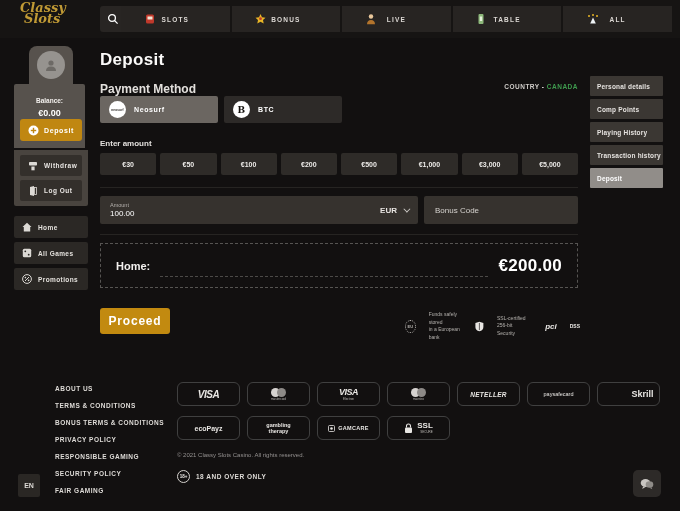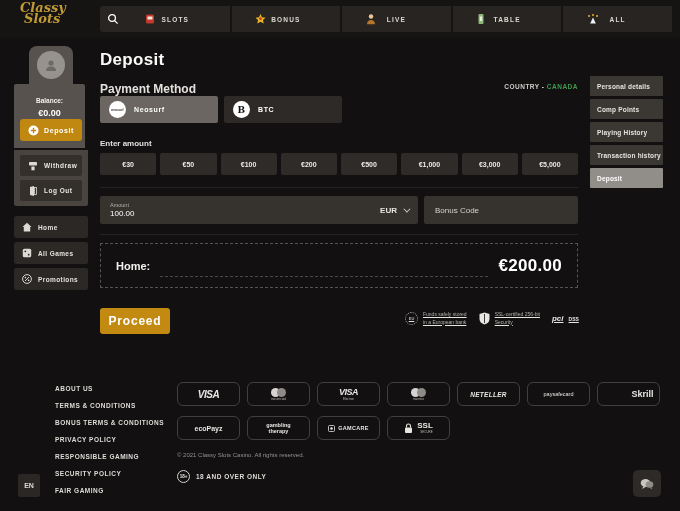--- a/index.html
+++ b/index.html
@@ -55,21 +55,21 @@
   .cur-select { display:flex; align-items:center; gap:6px; color:#e8e5e2; font-size:8px; font-weight:bold; }
   .chev { display:inline-block; width:5px; height:5px; border:solid #cfccc8; border-width:0 1.4px 1.4px 0; transform:rotate(45deg) translateY(-2px); }
   .bonus-field { flex:1; height:28px; background:#36322e; border:none; border-radius:2px; color:#dcd9d5; font-size:8px; font-family:inherit; padding-left:11px; }
   .bonus-field::placeholder { color:#d5d2ce; }
   .total-box { position:absolute; left:100px; top:243px; width:478px; height:45px; border:1px dashed #565452; display:flex; align-items:center; padding:0 15px; }
   .total-label { font-size:11px; font-weight:bold; color:#f2f0ee; }
   .total-leader { flex:1; border-bottom:1px dashed #4c4a48; margin:0 10px; height:55%; }
   .total-value { font-size:17px; font-weight:bold; color:#ffffff; letter-spacing:0.3px; }
   .proceed-btn { position:absolute; left:100px; top:308px; width:70px; height:26px; background:#c28a10; border:none; border-radius:3px; color:#fff; font-size:12px; font-weight:bold; letter-spacing:0.8px; font-family:inherit; }
   .badges { position:absolute; left:405px; top:311px; width:175px; display:flex; align-items:center; gap:12px; }
-  .badge { display:flex; align-items:center; gap:5px;text-decoration:underline; }
+  .badge { display:flex; align-items:center; gap:13px; }
   .badge-txt { font-size:5px; color:#b5b2ae; line-height:1.5; }
   .eu-circle { width:13px; height:13px; border-radius:50%; border:1px dotted #b5b2ae; display:flex; align-items:center; justify-content:center; font-size:4px; color:#b5b2ae; font-weight:bold; }
   .pci { font-size:8px; font-weight:bold; font-style:italic; color:#e8e6e3; }
   .pci-dss { font-size:5px; font-weight:bold; color:#e8e6e3; }
   
   .acct-menu { position:absolute; left:590px; top:76px; width:73px; display:flex; flex-direction:column; gap:3px; }
   .acct-item { height:20px; background:#3b3733; border-radius:1px; display:flex; align-items:center; padding-left:7px; font-size:6.5px; font-weight:bold; color:#e6e3e0; letter-spacing:0.2px; }
   .acct-item.sel { background:#918d89; color:#fff; }
   
   .footer-links { position:absolute; left:55px; top:385px; display:flex; flex-direction:column; gap:10px; }

